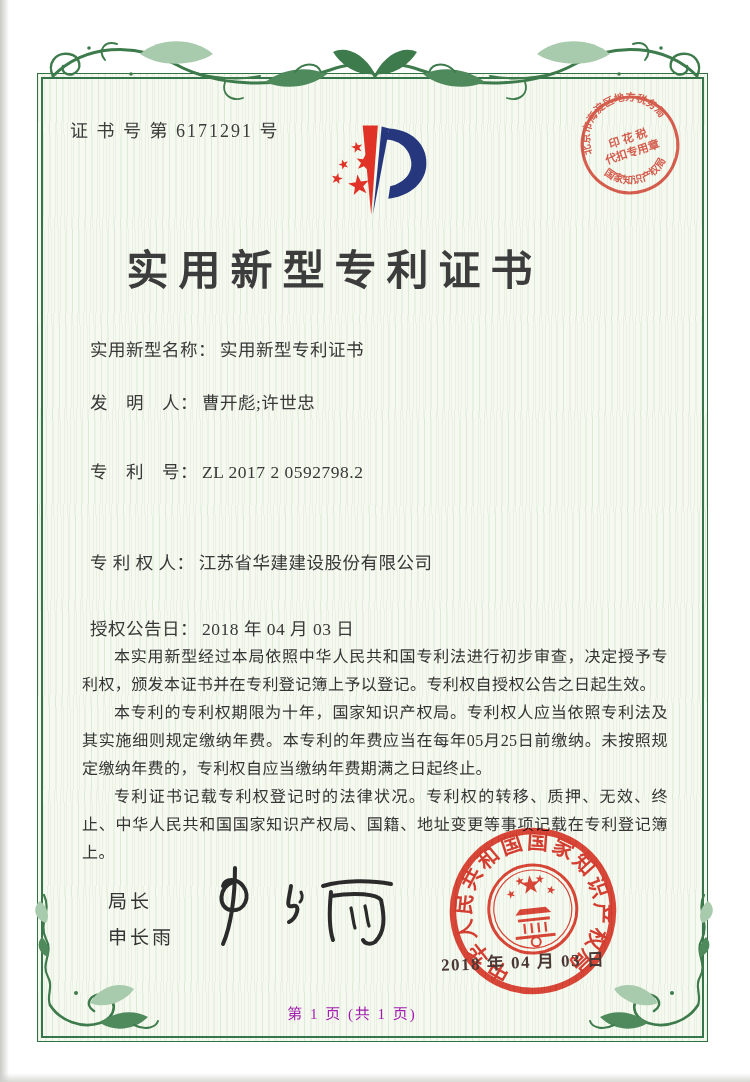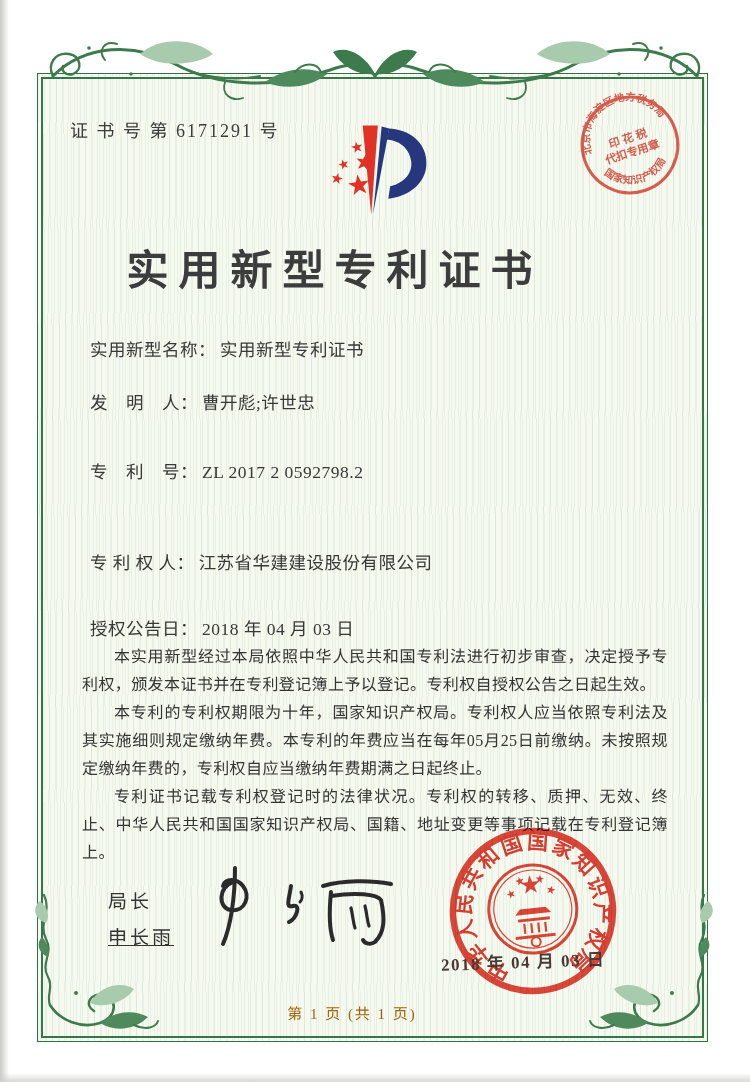--- a/index.html
+++ b/index.html
@@ -22,21 +22,21 @@
   .title{left:37px;top:236px;width:595px;text-align:center;font-size:42px;font-weight:700;
     letter-spacing:10px;color:#3c3c3c;}
   .field{left:90px;font-size:17.5px;color:#383838;letter-spacing:.5px;white-space:nowrap;}
   .field .val{margin-left:4px;}
   .paras{left:82px;top:643px;width:586px;font-size:16px;line-height:28px;
     text-align:justify;color:#343434;letter-spacing:.4px;}
   .paras p{margin:0;text-indent:2em;}
   .officer{left:88px;font-size:19px;color:#333;
     font-family:"Liberation Sans","DejaVu Sans",sans-serif;letter-spacing:3px;margin-left:20px;}
   .footer{left:22px;top:1002px;width:660px;text-align:center;font-size:15px;
-    letter-spacing:2px;color:#a16207;}
+    letter-spacing:2px;color:#a21caf;}
   .seal-date{left:441px;top:948px;font-size:17px;letter-spacing:1.5px;color:#4a3835;
     transform:rotate(-2deg);font-weight:600;}
   .stamp{mix-blend-mode:multiply;}
 </style>
 </head>
 <body>
 
 <div class="page">
 
   <svg width="0" height="0" style="position:absolute">
@@ -127,21 +127,21 @@
     <span>授权公告日：</span><span class="val">2018 年 04 月 03 日</span>
   </div>
 
   <div class="abs paras">
     <p>本实用新型经过本局依照中华人民共和国专利法进行初步审查，决定授予专利权，颁发本证书并在专利登记簿上予以登记。专利权自授权公告之日起生效。</p>
     <p>本专利的专利权期限为十年，国家知识产权局。专利权人应当依照专利法及其实施细则规定缴纳年费。本专利的年费应当在每年05月25日前缴纳。未按照规定缴纳年费的，专利权自应当缴纳年费期满之日起终止。</p>
     <p>专利证书记载专利权登记时的法律状况。专利权的转移、质押、无效、终止、中华人民共和国国家知识产权局、国籍、地址变更等事项记载在专利登记簿上。</p>
   </div>
 
   <div class="abs officer" style="top:886px;">局长</div>
-  <div class="abs officer" style="top:922px;text-decoration:underline;">申长雨</div>
+  <div class="abs officer" style="top:922px;">申长雨</div>
 
   <svg class="abs" style="left:205px;top:856px;" width="210" height="100" viewBox="0 0 210 100">
     <g fill="none" stroke="#2b2b2b" stroke-width="4" stroke-linecap="round" stroke-linejoin="round">
       <path d="M28,26 C14,30 12,52 26,54 C40,56 46,40 38,30 C32,22 20,22 18,30"></path>
       <path d="M30,12 C30,40 26,70 18,88"></path>
       <path d="M86,30 C84,44 80,52 88,50 C96,48 92,62 84,66"></path>
       <path d="M96,36 C98,40 97,44 95,46" stroke-width="3"></path>
       <path d="M118,30 C138,24 166,24 186,28"></path>
       <path d="M126,36 C124,56 124,72 128,84"></path>
       <path d="M126,40 C150,36 172,38 176,44 C180,62 180,76 170,86 C166,89 160,88 158,84"></path>

